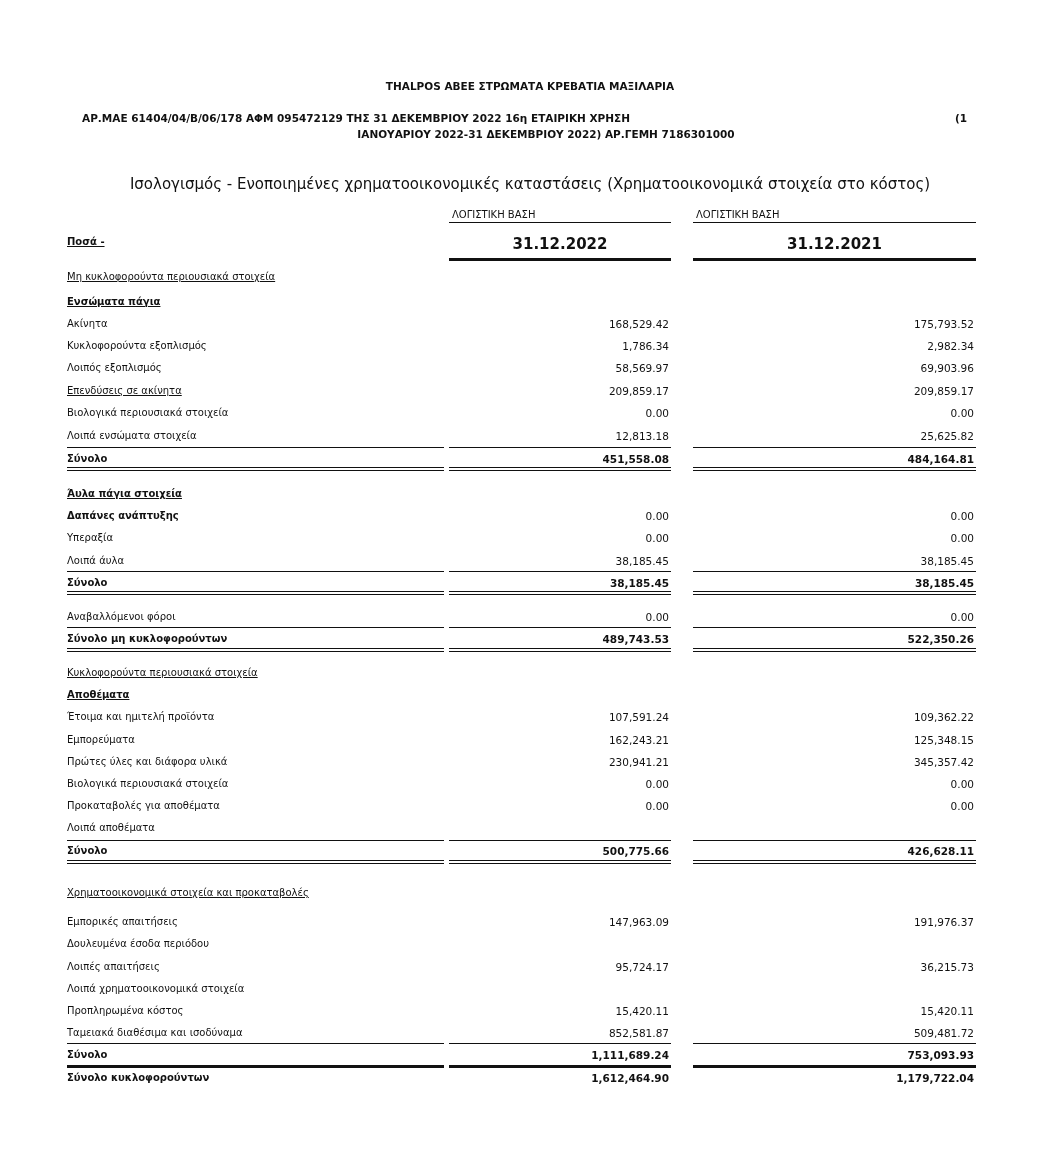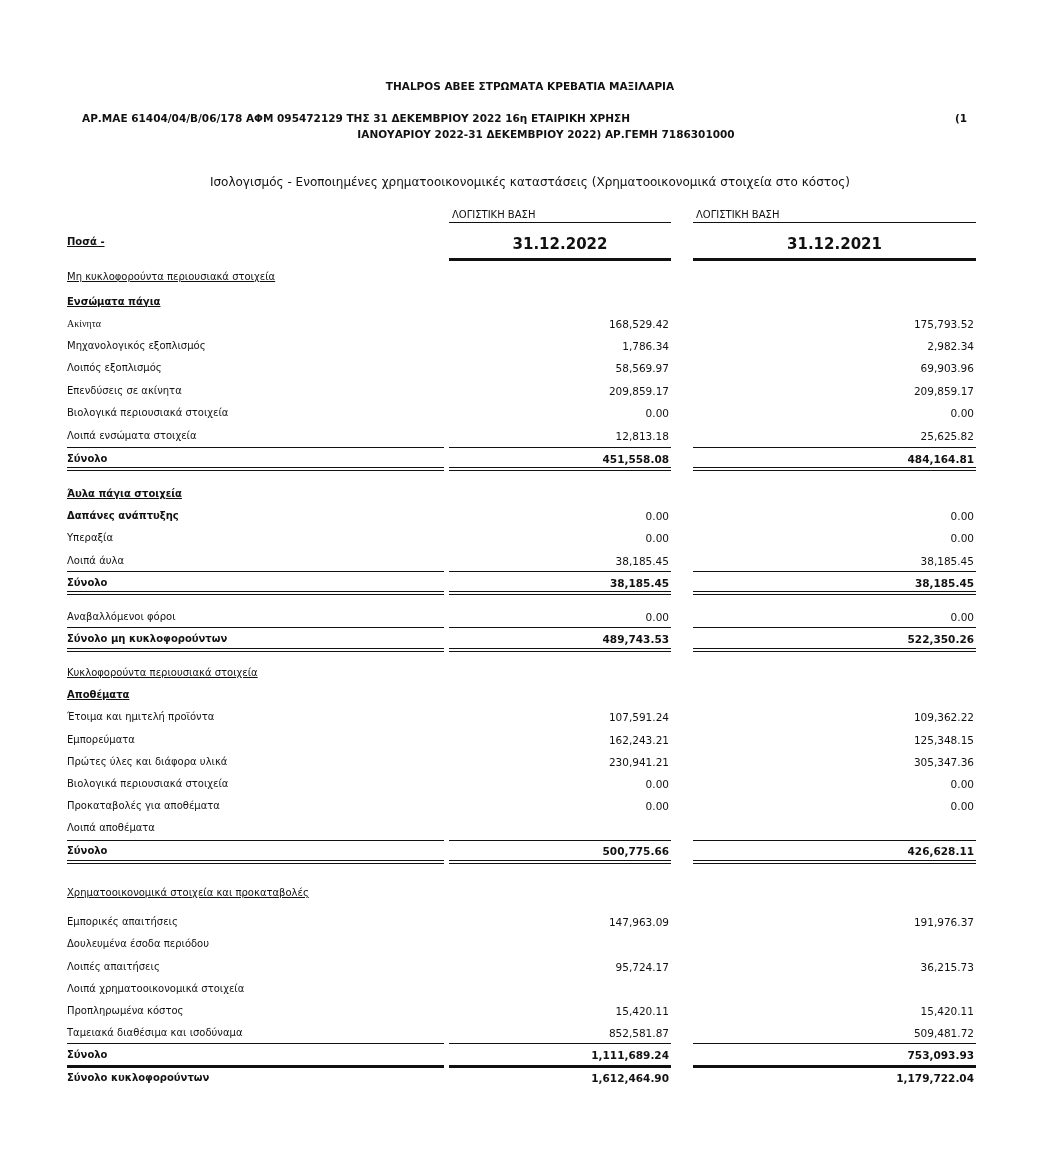--- a/index.html
+++ b/index.html
@@ -1,21 +1,21 @@
 <!DOCTYPE html>
 <html><head>
 <meta charset="utf-8">
 <style>
   html, body { margin: 0; padding: 0; background: #ffffff; }
   body { width: 1060px; height: 1169px; position: relative; overflow: hidden;
          font-family: "DejaVu Sans", sans-serif; color: #111; }
   .abs { position: absolute; white-space: nowrap; }
   .title { font-size: 10.5px; font-weight: bold; }
   .hdr-text { font-size: 10.5px; font-weight: bold; }
-  .subtitle { font-size: 12px; }
+  .subtitle { font-size: 15px; }
   .cell-label { position: absolute; left: 67px; font-size: 10px; line-height: 14px; }
   .cell-v1 { position: absolute; left: 449px; width: 220px; text-align: right; font-size: 10.5px; line-height: 14px; }
   .cell-v2 { position: absolute; left: 693px; width: 281px; text-align: right; font-size: 10.5px; line-height: 14px; }
   .bold { font-weight: bold; }
   .ul { text-decoration: underline; }
   .hline { position: absolute; height: 0; border-top: 1.5px solid #111; }
   .hline.thick { border-top: 3px solid #111; }
   .dline { position: absolute; height: 2px; border-top: 1px solid #111; border-bottom: 1px solid #111; }
   .c0 { left: 67px; width: 377px; }
   .c1 { left: 449px; width: 222px; }
@@ -39,30 +39,30 @@
 
 <div class="cell-label bold ul" style="top:235px;">Ποσά -</div>
 <div class="datehead" style="left:449px;width:222px;top:235px;">31.12.2022</div>
 <div class="datehead" style="left:693px;width:283px;top:235px;">31.12.2021</div>
 <div class="hline thick c1" style="top:258px;"></div>
 <div class="hline thick c2" style="top:258px;"></div>
 
 <div id="rows">
     <div class="cell-label ul" style="top:270px;">Μη κυκλοφορούντα περιουσιακά στοιχεία</div>
     <div class="cell-label ul bold" style="top:295px;">Ενσώματα πάγια</div>
-    <div class="cell-label" style="top:317px;font-family:Liberation Serif, serif;">Ακίνητα</div>
+    <div class="cell-label" style="top:317px;">Ακίνητα</div>
     <div class="cell-v1" style="top:317px;">168,529.42</div>
     <div class="cell-v2" style="top:317px;">175,793.52</div>
-    <div class="cell-label" style="top:339px;">Μηχανολογικός εξοπλισμός</div>
+    <div class="cell-label" style="top:339px;">Κυκλοφορούντα εξοπλισμός</div>
     <div class="cell-v1" style="top:339px;">1,786.34</div>
     <div class="cell-v2" style="top:339px;">2,982.34</div>
     <div class="cell-label" style="top:361px;">Λοιπός εξοπλισμός</div>
     <div class="cell-v1" style="top:361px;">58,569.97</div>
     <div class="cell-v2" style="top:361px;">69,903.96</div>
-    <div class="cell-label" style="top:384px;">Επενδύσεις σε ακίνητα</div>
+    <div class="cell-label" style="top:384px;text-decoration:underline;">Επενδύσεις σε ακίνητα</div>
     <div class="cell-v1" style="top:384px;">209,859.17</div>
     <div class="cell-v2" style="top:384px;">209,859.17</div>
     <div class="cell-label" style="top:406px;">Βιολογικά περιουσιακά στοιχεία</div>
     <div class="cell-v1" style="top:406px;">0.00</div>
     <div class="cell-v2" style="top:406px;">0.00</div>
     <div class="cell-label" style="top:429px;">Λοιπά ενσώματα στοιχεία</div>
     <div class="cell-v1" style="top:429px;">12,813.18</div>
     <div class="cell-v2" style="top:429px;">25,625.82</div>
     <div class="cell-label bold" style="top:452px;">Σύνολο</div>
     <div class="cell-v1 bold" style="top:452px;">451,558.08</div>
@@ -89,21 +89,21 @@
     <div class="cell-label ul" style="top:666px;">Κυκλοφορούντα περιουσιακά στοιχεία</div>
     <div class="cell-label ul bold" style="top:688px;">Αποθέματα</div>
     <div class="cell-label" style="top:710px;">Έτοιμα και ημιτελή προϊόντα</div>
     <div class="cell-v1" style="top:710px;">107,591.24</div>
     <div class="cell-v2" style="top:710px;">109,362.22</div>
     <div class="cell-label" style="top:733px;">Εμπορεύματα</div>
     <div class="cell-v1" style="top:733px;">162,243.21</div>
     <div class="cell-v2" style="top:733px;">125,348.15</div>
     <div class="cell-label" style="top:755px;">Πρώτες ύλες και διάφορα υλικά</div>
     <div class="cell-v1" style="top:755px;text-align:right;">230,941.21</div>
-    <div class="cell-v2" style="top:755px;">305,347.36</div>
+    <div class="cell-v2" style="top:755px;">345,357.42</div>
     <div class="cell-label" style="top:777px;">Βιολογικά περιουσιακά στοιχεία</div>
     <div class="cell-v1" style="top:777px;">0.00</div>
     <div class="cell-v2" style="top:777px;">0.00</div>
     <div class="cell-label" style="top:799px;">Προκαταβολές για αποθέματα</div>
     <div class="cell-v1" style="top:799px;">0.00</div>
     <div class="cell-v2" style="top:799px;">0.00</div>
     <div class="cell-label" style="top:821px;">Λοιπά αποθέματα</div>
     <div class="cell-v1" style="top:821px;"></div>
     <div class="cell-v2" style="top:821px;"></div>
     <div class="cell-label bold" style="top:844px;">Σύνολο</div>

